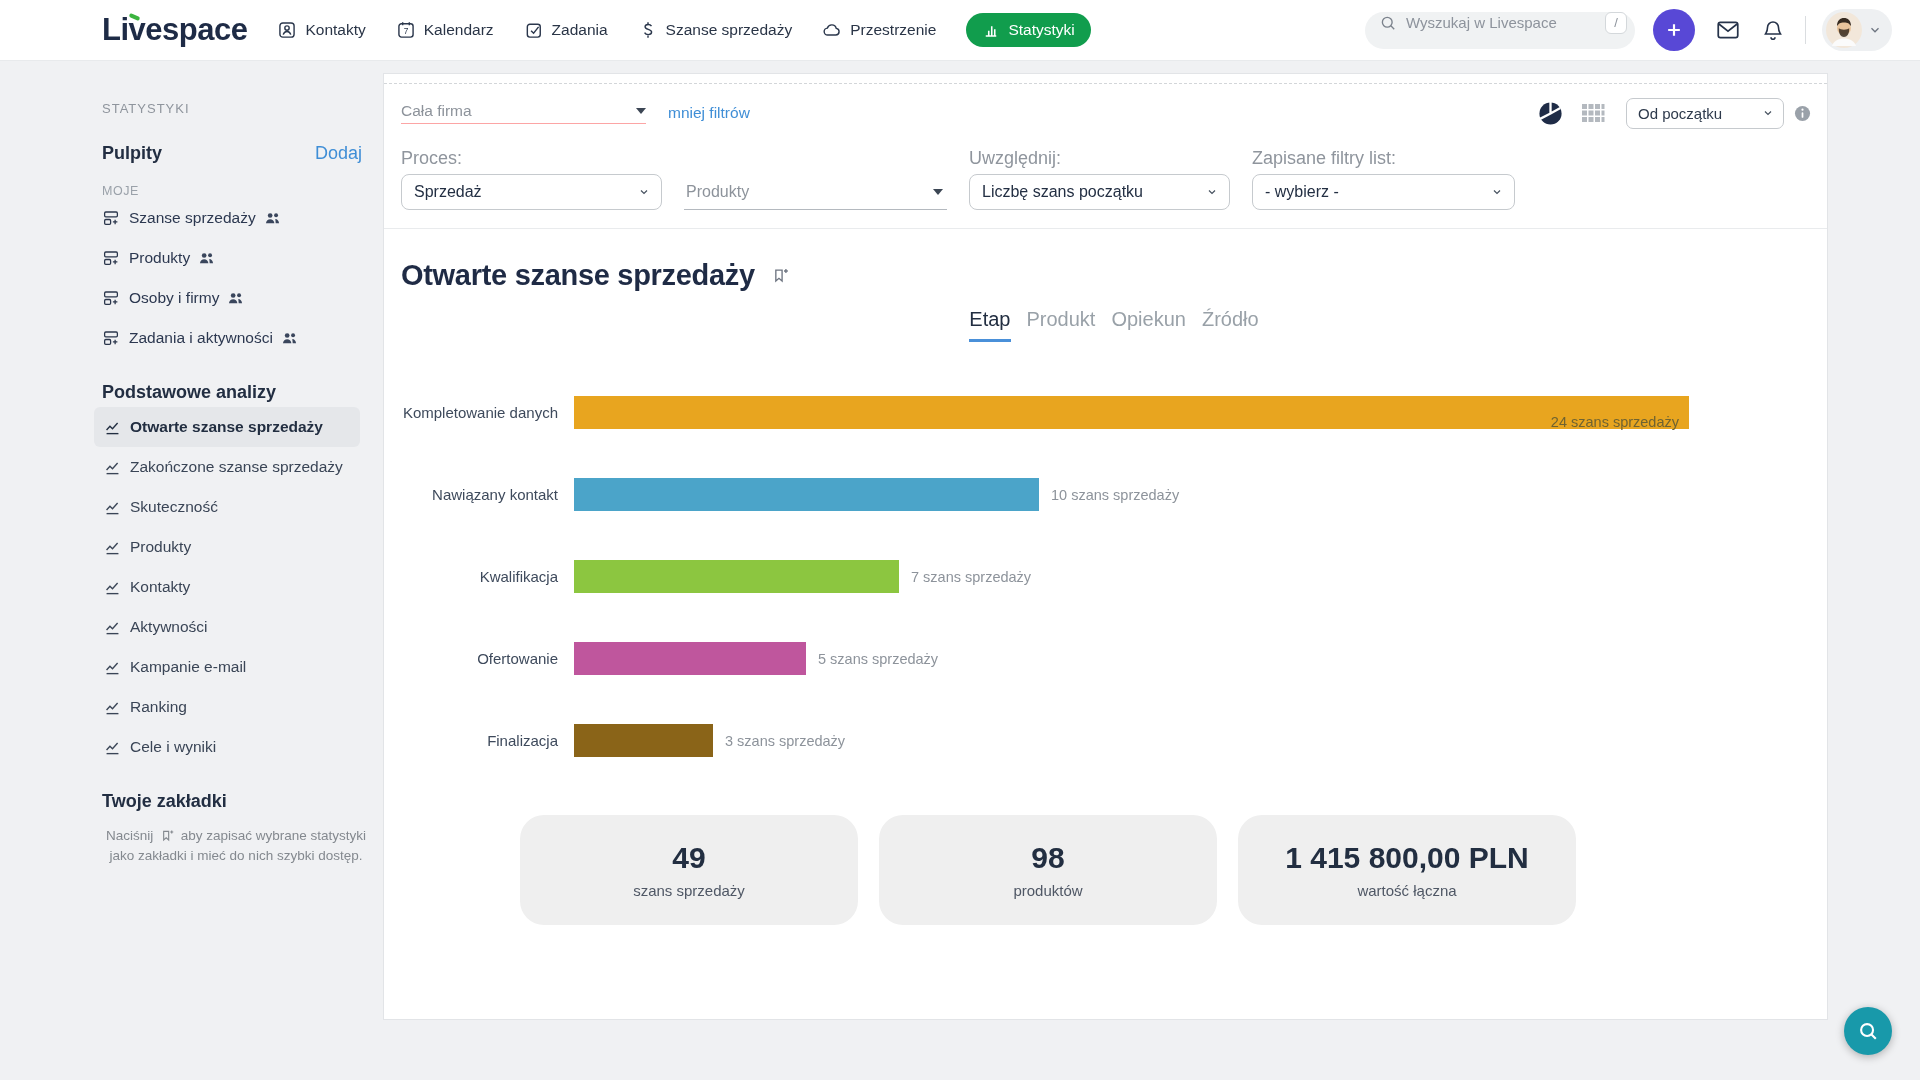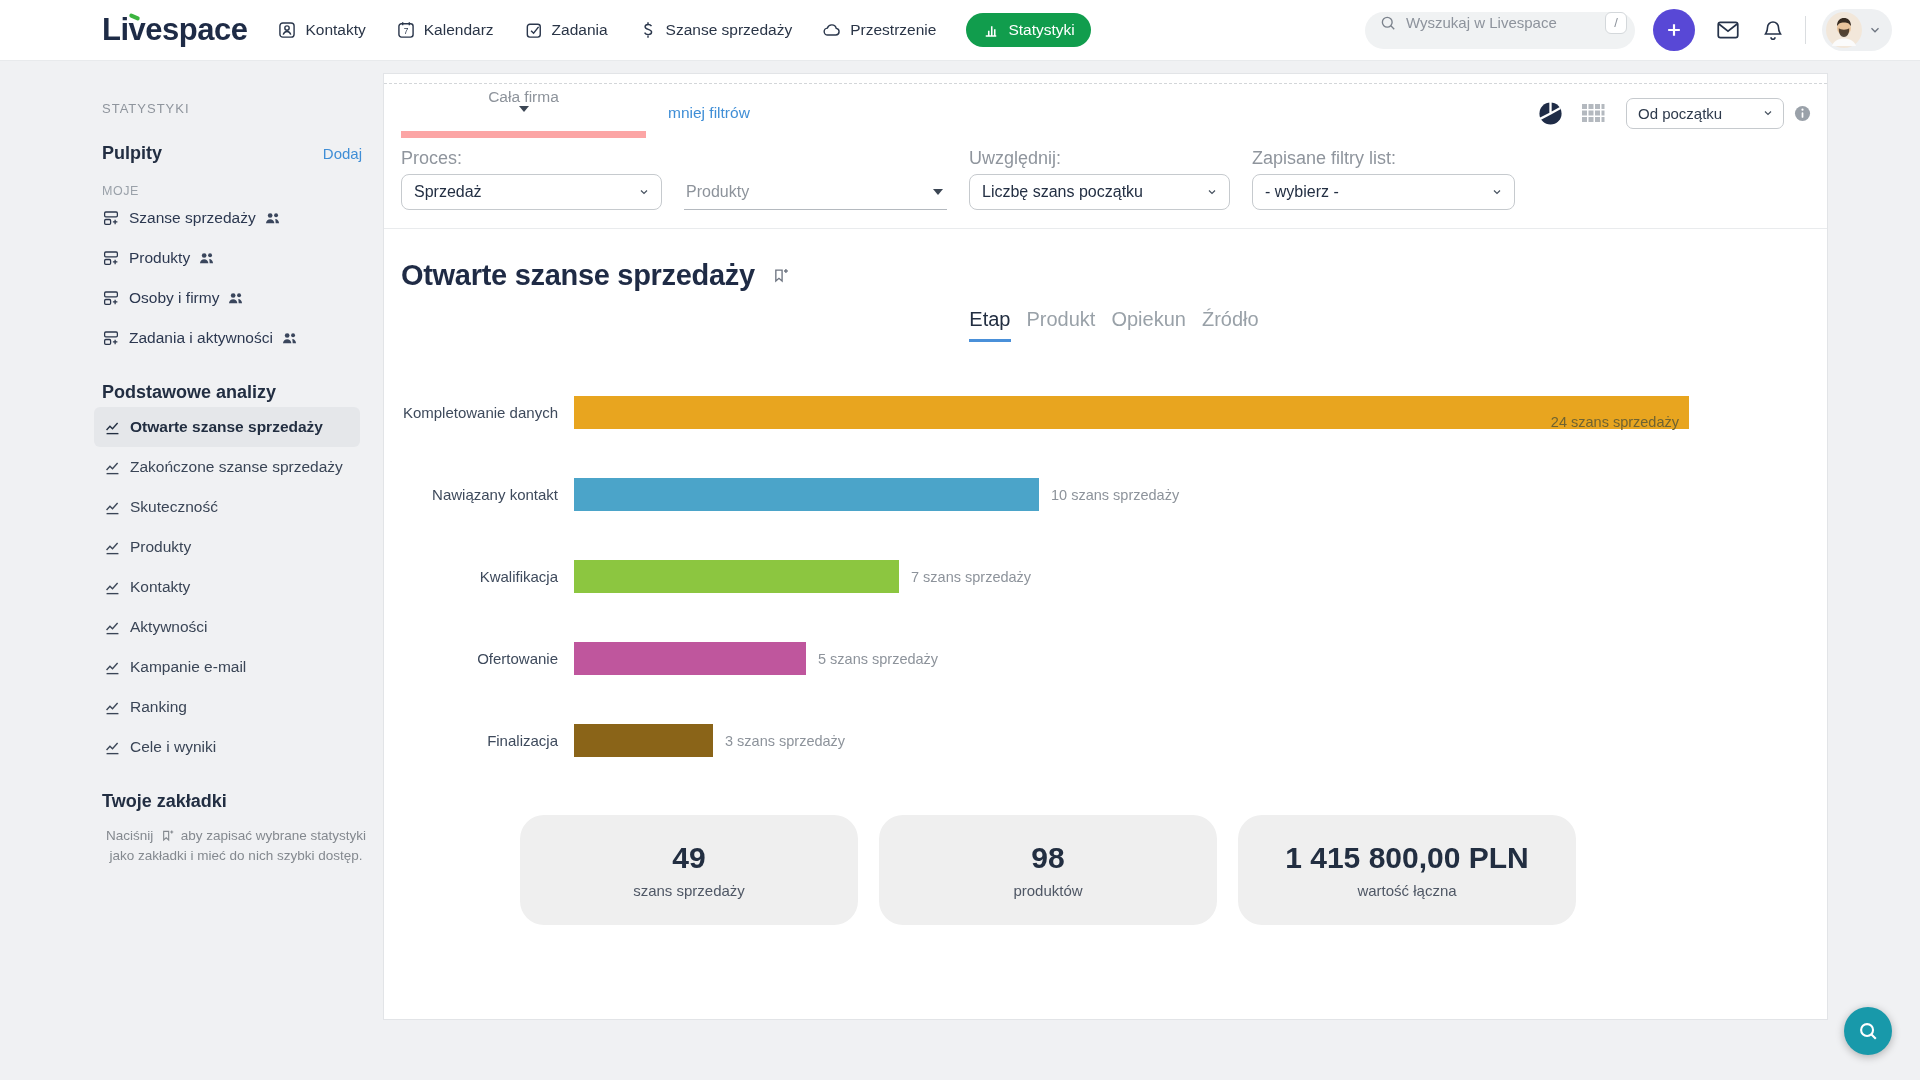--- a/index.html
+++ b/index.html
@@ -30,40 +30,40 @@
   .icon-btn { margin-left:20px; cursor:pointer; background:none; border:none; }
   .top-divider { width:1px; height:28px; background:#dadde0; margin-left:20px; }
   .avatar-group { display:flex; align-items:center; gap:6px; background:#eef0f2; border-radius:21px; height:42px;
                   padding:0 10px 0 4px; margin-left:16px; cursor:pointer; }
 
   
   .sidebar { position:absolute; top:61px; left:0; width:383px; bottom:0; padding:0 18px 0 102px; }
   .side-caption { margin-top:40px; font-size:13px; color:#8f959d; letter-spacing:1px; }
   .side-heading-row { margin-top:27px; width:260px; display:flex; align-items:baseline; justify-content:space-between; }
   .side-heading { font-size:18px; font-weight:700; color:#222e42; }
-  .side-add { font-size:15px; color:#3f8ed6; cursor:pointer; }
+  .side-add { font-size:18px; color:#3f8ed6; cursor:pointer; }
   .side-sub { margin-top:20px; font-size:12.5px; color:#9aa1a9; letter-spacing:0.5px; }
   .pulpit-item { height:40px; display:flex; align-items:center; gap:9px; font-size:15.5px; color:#2c3850; cursor:pointer; }
   .pulpit-item svg.dash { stroke:#2b374c; }
   .ana-group { margin-top:4px; }
   .ana-item { width:266px; height:40px; margin-left:-8px; padding-left:10px; display:flex; align-items:center; gap:9px;
               font-size:15.5px; color:#3a4556; border-radius:6px; cursor:pointer; }
   .ana-item svg { stroke:#3a4556; }
   .ana-item.selected { background:#e5e7ea; color:#222e41; font-weight:700; }
   .ana-item.selected svg { stroke:#222e41; }
   .bookmark-hint { margin-top:14px; width:268px; text-align:center; font-size:13.5px; color:#84898f; line-height:1.5; }
   .bookmark-hint svg { display:inline-block; vertical-align:-4px; margin:0 2px; }
 
   
   .panel { position:absolute; left:383px; top:73px; width:1445px; height:947px; background:#fff;
            border:1px solid #e2e4e7; padding-top:9px; }
   .filters { border-top:1px dashed #d3d6d9; border-bottom:1px solid #e9ebed; padding-bottom:18px; }
   .filters-row1 { display:flex; align-items:center; height:58px; padding:0 16px 0 17px; }
   .scope-select { width:245px; display:flex; align-items:center; justify-content:space-between;
-                  border-bottom:7px solid #fca5a5; padding-bottom:19px; font-size:15.5px; color:#8d939b; cursor:pointer;flex-direction:column; }
+                  border-bottom:1px solid #fca5a5; padding-bottom:3px; font-size:15.5px; color:#8d939b; cursor:pointer; }
   .tri-down { width:0; height:0; border-left:5px solid transparent; border-right:5px solid transparent;
               border-top:6px solid #3c4654; }
   .less-filters { margin-left:22px; font-size:15.5px; color:#3f8ed6; cursor:pointer; }
   .row1-right { margin-left:auto; display:flex; align-items:center; }
   .view-icon { cursor:pointer; margin-left:16px; }
   .period-select { margin-left:20px; height:31px; width:158px; border:1px solid #c6cace; border-radius:7px;
                    display:flex; align-items:center; justify-content:space-between; padding:0 9px 0 11px;
                    font-size:15px; color:#2e3a4c; cursor:pointer; }
   .info-btn { margin-left:10px; cursor:pointer; background:none; border:none; }
   .filters-row2 { display:flex; align-items:flex-end; gap:22px; padding:6px 16px 0 17px; }

